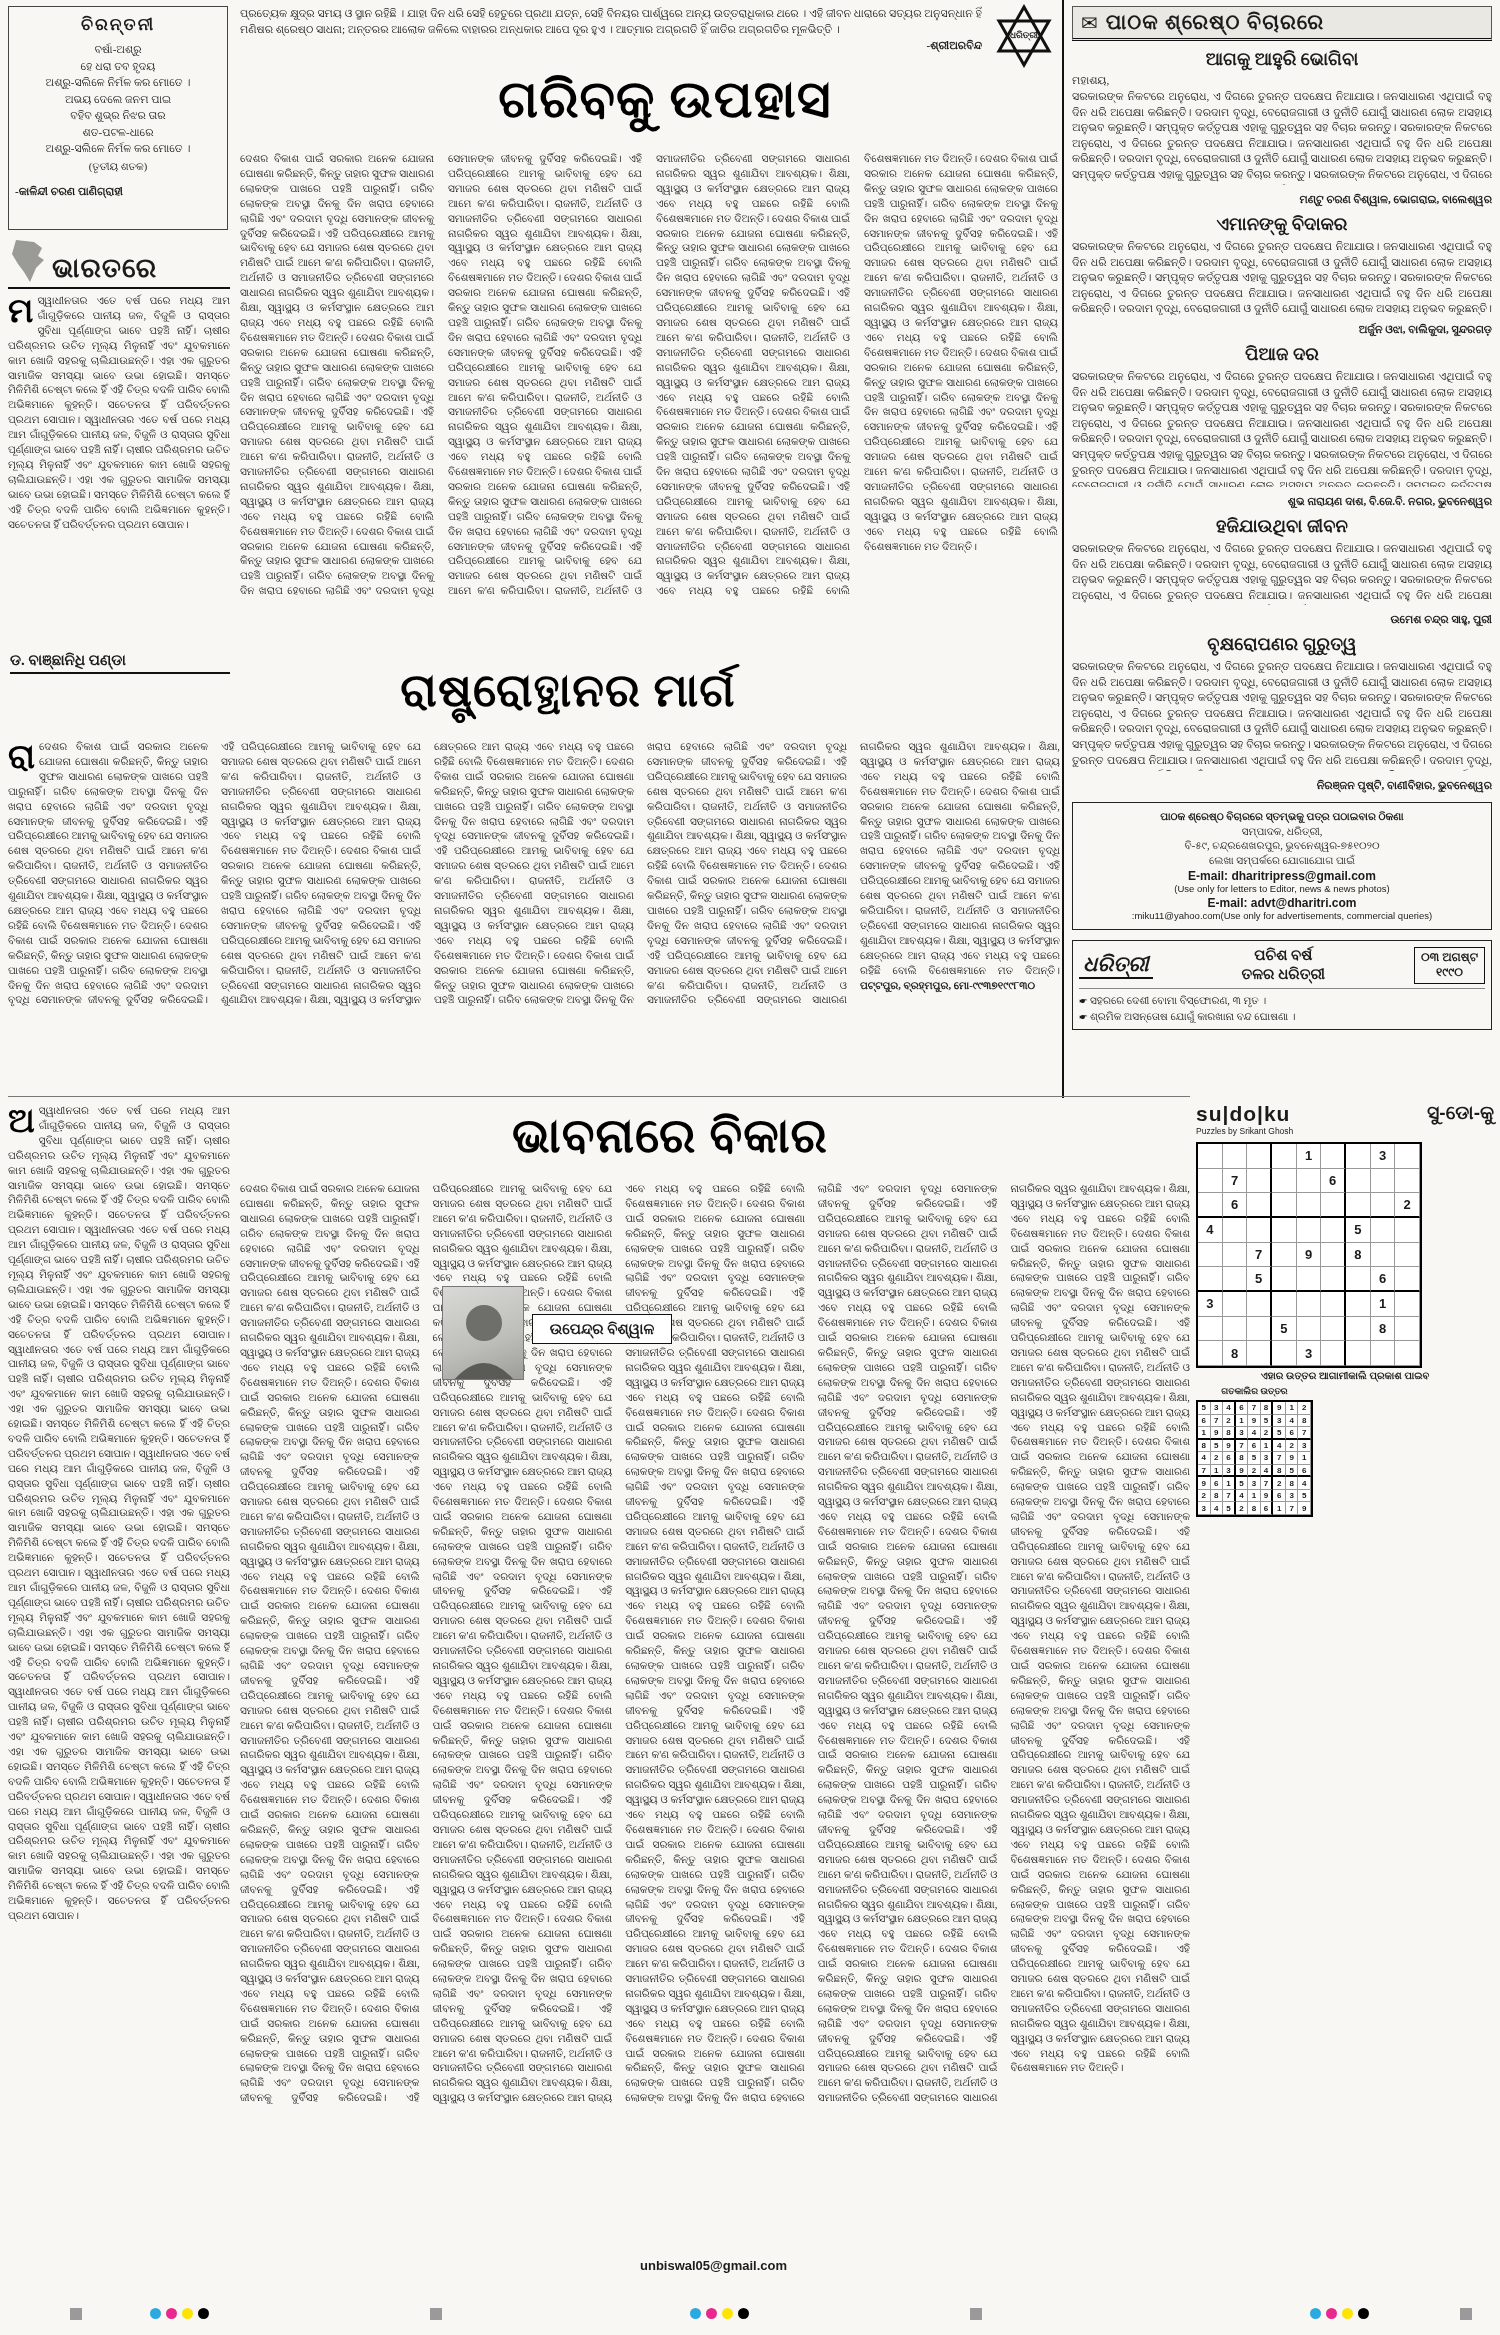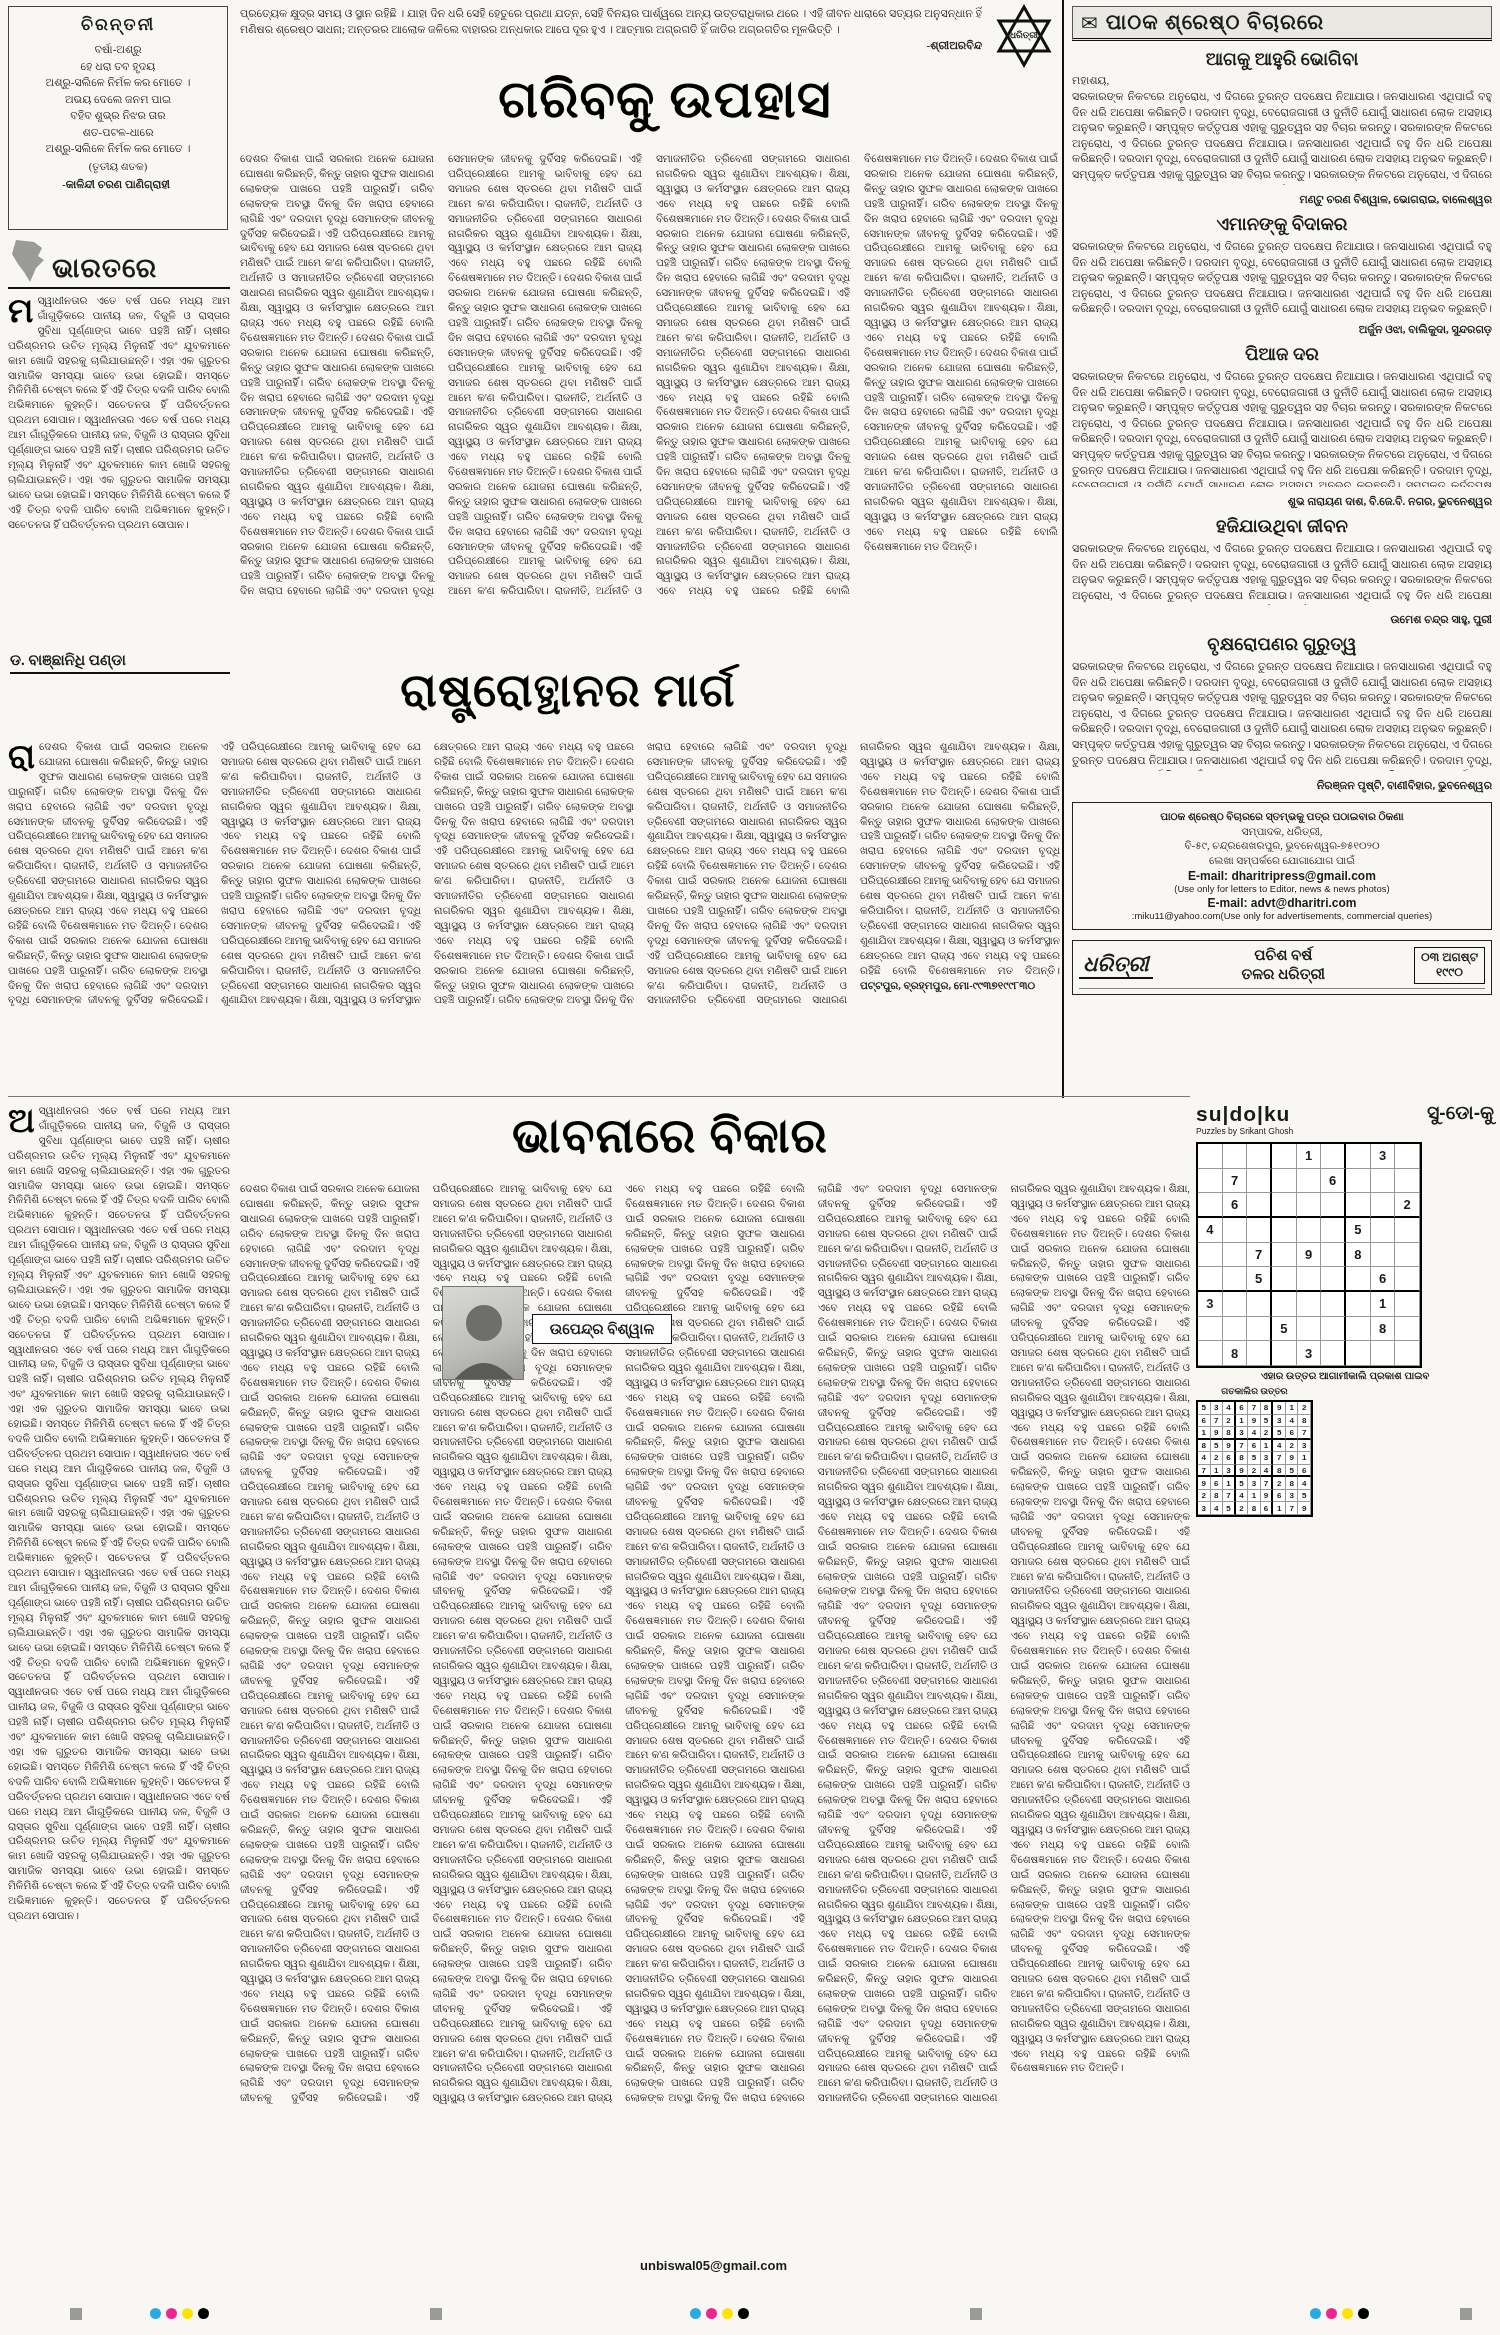--- a/index.html
+++ b/index.html
@@ -12,21 +12,21 @@
   .cols4{column-count:4;column-gap:14px}
   .cols5{column-count:5;column-gap:13px}
   .dropcap{float:left;font-size:34px;line-height:.85;font-weight:bold;padding:3px 4px 0 0;color:#000}
   .headline{font-weight:bold;color:#000;text-align:center;letter-spacing:1px}
   .rule{background:#111}
   
   .poem-box{border:1.5px solid #444;padding:8px 6px;text-align:center}
   .poem-title{font-weight:bold;font-size:17px;margin-bottom:6px;letter-spacing:2px}
   .poem-body{font-size:11px;line-height:1.5;white-space:pre-line}
   .poem-footer{font-size:10.5px;margin-top:4px}
-  .poem-author{font-size:11px;font-weight:bold;text-align:center;margin-top:5px;padding-right:4px}
+  .poem-author{font-size:11px;font-weight:bold;text-align:left;margin-top:12px;padding-right:4px}
   
   .epigraph{font-size:11px;line-height:1.45;text-align:justify;overflow:hidden}
   .epigraph-author{display:block;text-align:right;font-weight:bold;font-size:11px}
   
   .brand-star{width:64px;height:64px;position:relative}
   .brand-star .nm{position:absolute;left:0;right:0;top:26px;text-align:center;font-size:9px;font-weight:bold}
   
   .bharat-head{display:flex;align-items:flex-end;gap:4px;border-bottom:2px solid #111;padding-bottom:3px;margin-bottom:5px}
   .bharat-title{font-size:27px;font-weight:bold;letter-spacing:1px}
   
@@ -199,20 +199,24 @@
         <div class="years-logo">ଧରିତ୍ରୀ</div>
         <div class="years-label">
           <div>ପଚିଶ ବର୍ଷ</div>
           <div>ତଳର ଧରିତ୍ରୀ</div>
         </div>
         <div class="years-date">
           <div>୦୩ ଅଗଷ୍ଟ</div>
           <div>୧୯୯୦</div>
         </div>
       </div>
+      <div class="years-bullets">
+        <div>☛ ସହରରେ ଦେଶୀ ବୋମା ବିସ୍ଫୋରଣ, ୩ ମୃତ ।</div>
+        <div>☛ ଶ୍ରମିକ ଅସନ୍ତୋଷ ଯୋଗୁଁ କାରଖାନା ବନ୍ଦ ଘୋଷଣା ।</div>
+      </div>
     </div>
   </div>
 
   <div class="abs body-text" style="left:8px;top:1104px;width:222px;height:1196px">
     <span class="dropcap">ଅ</span>
     <span>ସ୍ୱାଧୀନତାର ଏତେ ବର୍ଷ ପରେ ମଧ୍ୟ ଆମ ଗାଁଗୁଡ଼ିକରେ ପାନୀୟ ଜଳ, ବିଜୁଳି ଓ ରାସ୍ତାର ସୁବିଧା ପୂର୍ଣ୍ଣାଙ୍ଗ ଭାବେ ପହଞ୍ଚି ନାହିଁ। ଚାଷୀର ପରିଶ୍ରମର ଉଚିତ ମୂଲ୍ୟ ମିଳୁନାହିଁ ଏବଂ ଯୁବକମାନେ କାମ ଖୋଜି ସହରକୁ ଚାଲିଯାଉଛନ୍ତି। ଏହା ଏକ ଗୁରୁତର ସାମାଜିକ ସମସ୍ୟା ଭାବେ ଉଭା ହୋଇଛି। ସମସ୍ତେ ମିଳିମିଶି ଚେଷ୍ଟା କଲେ ହିଁ ଏହି ଚିତ୍ର ବଦଳି ପାରିବ ବୋଲି ଅଭିଜ୍ଞମାନେ କୁହନ୍ତି। ସଚେତନତା ହିଁ ପରିବର୍ତ୍ତନର ପ୍ରଥମ ସୋପାନ। ସ୍ୱାଧୀନତାର ଏତେ ବର୍ଷ ପରେ ମଧ୍ୟ ଆମ ଗାଁଗୁଡ଼ିକରେ ପାନୀୟ ଜଳ, ବିଜୁଳି ଓ ରାସ୍ତାର ସୁବିଧା ପୂର୍ଣ୍ଣାଙ୍ଗ ଭାବେ ପହଞ୍ଚି ନାହିଁ। ଚାଷୀର ପରିଶ୍ରମର ଉଚିତ ମୂଲ୍ୟ ମିଳୁନାହିଁ ଏବଂ ଯୁବକମାନେ କାମ ଖୋଜି ସହରକୁ ଚାଲିଯାଉଛନ୍ତି। ଏହା ଏକ ଗୁରୁତର ସାମାଜିକ ସମସ୍ୟା ଭାବେ ଉଭା ହୋଇଛି। ସମସ୍ତେ ମିଳିମିଶି ଚେଷ୍ଟା କଲେ ହିଁ ଏହି ଚିତ୍ର ବଦଳି ପାରିବ ବୋଲି ଅଭିଜ୍ଞମାନେ କୁହନ୍ତି। ସଚେତନତା ହିଁ ପରିବର୍ତ୍ତନର ପ୍ରଥମ ସୋପାନ। ସ୍ୱାଧୀନତାର ଏତେ ବର୍ଷ ପରେ ମଧ୍ୟ ଆମ ଗାଁଗୁଡ଼ିକରେ ପାନୀୟ ଜଳ, ବିଜୁଳି ଓ ରାସ୍ତାର ସୁବିଧା ପୂର୍ଣ୍ଣାଙ୍ଗ ଭାବେ ପହଞ୍ଚି ନାହିଁ। ଚାଷୀର ପରିଶ୍ରମର ଉଚିତ ମୂଲ୍ୟ ମିଳୁନାହିଁ ଏବଂ ଯୁବକମାନେ କାମ ଖୋଜି ସହରକୁ ଚାଲିଯାଉଛନ୍ତି। ଏହା ଏକ ଗୁରୁତର ସାମାଜିକ ସମସ୍ୟା ଭାବେ ଉଭା ହୋଇଛି। ସମସ୍ତେ ମିଳିମିଶି ଚେଷ୍ଟା କଲେ ହିଁ ଏହି ଚିତ୍ର ବଦଳି ପାରିବ ବୋଲି ଅଭିଜ୍ଞମାନେ କୁହନ୍ତି। ସଚେତନତା ହିଁ ପରିବର୍ତ୍ତନର ପ୍ରଥମ ସୋପାନ। ସ୍ୱାଧୀନତାର ଏତେ ବର୍ଷ ପରେ ମଧ୍ୟ ଆମ ଗାଁଗୁଡ଼ିକରେ ପାନୀୟ ଜଳ, ବିଜୁଳି ଓ ରାସ୍ତାର ସୁବିଧା ପୂର୍ଣ୍ଣାଙ୍ଗ ଭାବେ ପହଞ୍ଚି ନାହିଁ। ଚାଷୀର ପରିଶ୍ରମର ଉଚିତ ମୂଲ୍ୟ ମିଳୁନାହିଁ ଏବଂ ଯୁବକମାନେ କାମ ଖୋଜି ସହରକୁ ଚାଲିଯାଉଛନ୍ତି। ଏହା ଏକ ଗୁରୁତର ସାମାଜିକ ସମସ୍ୟା ଭାବେ ଉଭା ହୋଇଛି। ସମସ୍ତେ ମିଳିମିଶି ଚେଷ୍ଟା କଲେ ହିଁ ଏହି ଚିତ୍ର ବଦଳି ପାରିବ ବୋଲି ଅଭିଜ୍ଞମାନେ କୁହନ୍ତି। ସଚେତନତା ହିଁ ପରିବର୍ତ୍ତନର ପ୍ରଥମ ସୋପାନ। ସ୍ୱାଧୀନତାର ଏତେ ବର୍ଷ ପରେ ମଧ୍ୟ ଆମ ଗାଁଗୁଡ଼ିକରେ ପାନୀୟ ଜଳ, ବିଜୁଳି ଓ ରାସ୍ତାର ସୁବିଧା ପୂର୍ଣ୍ଣାଙ୍ଗ ଭାବେ ପହଞ୍ଚି ନାହିଁ। ଚାଷୀର ପରିଶ୍ରମର ଉଚିତ ମୂଲ୍ୟ ମିଳୁନାହିଁ ଏବଂ ଯୁବକମାନେ କାମ ଖୋଜି ସହରକୁ ଚାଲିଯାଉଛନ୍ତି। ଏହା ଏକ ଗୁରୁତର ସାମାଜିକ ସମସ୍ୟା ଭାବେ ଉଭା ହୋଇଛି। ସମସ୍ତେ ମିଳିମିଶି ଚେଷ୍ଟା କଲେ ହିଁ ଏହି ଚିତ୍ର ବଦଳି ପାରିବ ବୋଲି ଅଭିଜ୍ଞମାନେ କୁହନ୍ତି। ସଚେତନତା ହିଁ ପରିବର୍ତ୍ତନର ପ୍ରଥମ ସୋପାନ। ସ୍ୱାଧୀନତାର ଏତେ ବର୍ଷ ପରେ ମଧ୍ୟ ଆମ ଗାଁଗୁଡ଼ିକରେ ପାନୀୟ ଜଳ, ବିଜୁଳି ଓ ରାସ୍ତାର ସୁବିଧା ପୂର୍ଣ୍ଣାଙ୍ଗ ଭାବେ ପହଞ୍ଚି ନାହିଁ। ଚାଷୀର ପରିଶ୍ରମର ଉଚିତ ମୂଲ୍ୟ ମିଳୁନାହିଁ ଏବଂ ଯୁବକମାନେ କାମ ଖୋଜି ସହରକୁ ଚାଲିଯାଉଛନ୍ତି। ଏହା ଏକ ଗୁରୁତର ସାମାଜିକ ସମସ୍ୟା ଭାବେ ଉଭା ହୋଇଛି। ସମସ୍ତେ ମିଳିମିଶି ଚେଷ୍ଟା କଲେ ହିଁ ଏହି ଚିତ୍ର ବଦଳି ପାରିବ ବୋଲି ଅଭିଜ୍ଞମାନେ କୁହନ୍ତି। ସଚେତନତା ହିଁ ପରିବର୍ତ୍ତନର ପ୍ରଥମ ସୋପାନ। ସ୍ୱାଧୀନତାର ଏତେ ବର୍ଷ ପରେ ମଧ୍ୟ ଆମ ଗାଁଗୁଡ଼ିକରେ ପାନୀୟ ଜଳ, ବିଜୁଳି ଓ ରାସ୍ତାର ସୁବିଧା ପୂର୍ଣ୍ଣାଙ୍ଗ ଭାବେ ପହଞ୍ଚି ନାହିଁ। ଚାଷୀର ପରିଶ୍ରମର ଉଚିତ ମୂଲ୍ୟ ମିଳୁନାହିଁ ଏବଂ ଯୁବକମାନେ କାମ ଖୋଜି ସହରକୁ ଚାଲିଯାଉଛନ୍ତି। ଏହା ଏକ ଗୁରୁତର ସାମାଜିକ ସମସ୍ୟା ଭାବେ ଉଭା ହୋଇଛି। ସମସ୍ତେ ମିଳିମିଶି ଚେଷ୍ଟା କଲେ ହିଁ ଏହି ଚିତ୍ର ବଦଳି ପାରିବ ବୋଲି ଅଭିଜ୍ଞମାନେ କୁହନ୍ତି। ସଚେତନତା ହିଁ ପରିବର୍ତ୍ତନର ପ୍ରଥମ ସୋପାନ।</span>
   </div>
   <div class="abs headline" style="left:240px;top:1108px;width:860px;font-size:48px">ଭାବନାରେ ବିକାର</div>
   <div class="abs body-text cols5" style="left:240px;top:1182px;width:950px;height:1118px">
     <span>ଦେଶର ବିକାଶ ପାଇଁ ସରକାର ଅନେକ ଯୋଜନା ଘୋଷଣା କରିଛନ୍ତି, କିନ୍ତୁ ତାହାର ସୁଫଳ ସାଧାରଣ ଲୋକଙ୍କ ପାଖରେ ପହଞ୍ଚି ପାରୁନାହିଁ। ଗରିବ ଲୋକଙ୍କ ଅବସ୍ଥା ଦିନକୁ ଦିନ ଖରାପ ହେବାରେ ଲାଗିଛି ଏବଂ ଦରଦାମ ବୃଦ୍ଧି ସେମାନଙ୍କ ଜୀବନକୁ ଦୁର୍ବିସହ କରିଦେଇଛି। ଏହି ପରିପ୍ରେକ୍ଷୀରେ ଆମକୁ ଭାବିବାକୁ ହେବ ଯେ ସମାଜର ଶେଷ ସ୍ତରରେ ଥିବା ମଣିଷଟି ପାଇଁ ଆମେ କ'ଣ କରିପାରିବା। ରାଜନୀତି, ଅର୍ଥନୀତି ଓ ସମାଜନୀତିର ତ୍ରିବେଣୀ ସଙ୍ଗମରେ ସାଧାରଣ ନାଗରିକର ସ୍ୱର ଶୁଣାଯିବା ଆବଶ୍ୟକ। ଶିକ୍ଷା, ସ୍ୱାସ୍ଥ୍ୟ ଓ କର୍ମସଂସ୍ଥାନ କ୍ଷେତ୍ରରେ ଆମ ରାଜ୍ୟ ଏବେ ମଧ୍ୟ ବହୁ ପଛରେ ରହିଛି ବୋଲି ବିଶେଷଜ୍ଞମାନେ ମତ ଦିଅନ୍ତି। ଦେଶର ବିକାଶ ପାଇଁ ସରକାର ଅନେକ ଯୋଜନା ଘୋଷଣା କରିଛନ୍ତି, କିନ୍ତୁ ତାହାର ସୁଫଳ ସାଧାରଣ ଲୋକଙ୍କ ପାଖରେ ପହଞ୍ଚି ପାରୁନାହିଁ। ଗରିବ ଲୋକଙ୍କ ଅବସ୍ଥା ଦିନକୁ ଦିନ ଖରାପ ହେବାରେ ଲାଗିଛି ଏବଂ ଦରଦାମ ବୃଦ୍ଧି ସେମାନଙ୍କ ଜୀବନକୁ ଦୁର୍ବିସହ କରିଦେଇଛି। ଏହି ପରିପ୍ରେକ୍ଷୀରେ ଆମକୁ ଭାବିବାକୁ ହେବ ଯେ ସମାଜର ଶେଷ ସ୍ତରରେ ଥିବା ମଣିଷଟି ପାଇଁ ଆମେ କ'ଣ କରିପାରିବା। ରାଜନୀତି, ଅର୍ଥନୀତି ଓ ସମାଜନୀତିର ତ୍ରିବେଣୀ ସଙ୍ଗମରେ ସାଧାରଣ ନାଗରିକର ସ୍ୱର ଶୁଣାଯିବା ଆବଶ୍ୟକ। ଶିକ୍ଷା, ସ୍ୱାସ୍ଥ୍ୟ ଓ କର୍ମସଂସ୍ଥାନ କ୍ଷେତ୍ରରେ ଆମ ରାଜ୍ୟ ଏବେ ମଧ୍ୟ ବହୁ ପଛରେ ରହିଛି ବୋଲି ବିଶେଷଜ୍ଞମାନେ ମତ ଦିଅନ୍ତି। ଦେଶର ବିକାଶ ପାଇଁ ସରକାର ଅନେକ ଯୋଜନା ଘୋଷଣା କରିଛନ୍ତି, କିନ୍ତୁ ତାହାର ସୁଫଳ ସାଧାରଣ ଲୋକଙ୍କ ପାଖରେ ପହଞ୍ଚି ପାରୁନାହିଁ। ଗରିବ ଲୋକଙ୍କ ଅବସ୍ଥା ଦିନକୁ ଦିନ ଖରାପ ହେବାରେ ଲାଗିଛି ଏବଂ ଦରଦାମ ବୃଦ୍ଧି ସେମାନଙ୍କ ଜୀବନକୁ ଦୁର୍ବିସହ କରିଦେଇଛି। ଏହି ପରିପ୍ରେକ୍ଷୀରେ ଆମକୁ ଭାବିବାକୁ ହେବ ଯେ ସମାଜର ଶେଷ ସ୍ତରରେ ଥିବା ମଣିଷଟି ପାଇଁ ଆମେ କ'ଣ କରିପାରିବା। ରାଜନୀତି, ଅର୍ଥନୀତି ଓ ସମାଜନୀତିର ତ୍ରିବେଣୀ ସଙ୍ଗମରେ ସାଧାରଣ ନାଗରିକର ସ୍ୱର ଶୁଣାଯିବା ଆବଶ୍ୟକ। ଶିକ୍ଷା, ସ୍ୱାସ୍ଥ୍ୟ ଓ କର୍ମସଂସ୍ଥାନ କ୍ଷେତ୍ରରେ ଆମ ରାଜ୍ୟ ଏବେ ମଧ୍ୟ ବହୁ ପଛରେ ରହିଛି ବୋଲି ବିଶେଷଜ୍ଞମାନେ ମତ ଦିଅନ୍ତି। ଦେଶର ବିକାଶ ପାଇଁ ସରକାର ଅନେକ ଯୋଜନା ଘୋଷଣା କରିଛନ୍ତି, କିନ୍ତୁ ତାହାର ସୁଫଳ ସାଧାରଣ ଲୋକଙ୍କ ପାଖରେ ପହଞ୍ଚି ପାରୁନାହିଁ। ଗରିବ ଲୋକଙ୍କ ଅବସ୍ଥା ଦିନକୁ ଦିନ ଖରାପ ହେବାରେ ଲାଗିଛି ଏବଂ ଦରଦାମ ବୃଦ୍ଧି ସେମାନଙ୍କ ଜୀବନକୁ ଦୁର୍ବିସହ କରିଦେଇଛି। ଏହି ପରିପ୍ରେକ୍ଷୀରେ ଆମକୁ ଭାବିବାକୁ ହେବ ଯେ ସମାଜର ଶେଷ ସ୍ତରରେ ଥିବା ମଣିଷଟି ପାଇଁ ଆମେ କ'ଣ କରିପାରିବା। ରାଜନୀତି, ଅର୍ଥନୀତି ଓ ସମାଜନୀତିର ତ୍ରିବେଣୀ ସଙ୍ଗମରେ ସାଧାରଣ ନାଗରିକର ସ୍ୱର ଶୁଣାଯିବା ଆବଶ୍ୟକ। ଶିକ୍ଷା, ସ୍ୱାସ୍ଥ୍ୟ ଓ କର୍ମସଂସ୍ଥାନ କ୍ଷେତ୍ରରେ ଆମ ରାଜ୍ୟ ଏବେ ମଧ୍ୟ ବହୁ ପଛରେ ରହିଛି ବୋଲି ବିଶେଷଜ୍ଞମାନେ ମତ ଦିଅନ୍ତି। ଦେଶର ବିକାଶ ପାଇଁ ସରକାର ଅନେକ ଯୋଜନା ଘୋଷଣା କରିଛନ୍ତି, କିନ୍ତୁ ତାହାର ସୁଫଳ ସାଧାରଣ ଲୋକଙ୍କ ପାଖରେ ପହଞ୍ଚି ପାରୁନାହିଁ। ଗରିବ ଲୋକଙ୍କ ଅବସ୍ଥା ଦିନକୁ ଦିନ ଖରାପ ହେବାରେ ଲାଗିଛି ଏବଂ ଦରଦାମ ବୃଦ୍ଧି ସେମାନଙ୍କ ଜୀବନକୁ ଦୁର୍ବିସହ କରିଦେଇଛି। ଏହି ପରିପ୍ରେକ୍ଷୀରେ ଆମକୁ ଭାବିବାକୁ ହେବ ଯେ ସମାଜର ଶେଷ ସ୍ତରରେ ଥିବା ମଣିଷଟି ପାଇଁ ଆମେ କ'ଣ କରିପାରିବା। ରାଜନୀତି, ଅର୍ଥନୀତି ଓ ସମାଜନୀତିର ତ୍ରିବେଣୀ ସଙ୍ଗମରେ ସାଧାରଣ ନାଗରିକର ସ୍ୱର ଶୁଣାଯିବା ଆବଶ୍ୟକ। ଶିକ୍ଷା, ସ୍ୱାସ୍ଥ୍ୟ ଓ କର୍ମସଂସ୍ଥାନ କ୍ଷେତ୍ରରେ ଆମ ରାଜ୍ୟ ଏବେ ମଧ୍ୟ ବହୁ ପଛରେ ରହିଛି ବୋଲି ବିଶେଷଜ୍ଞମାନେ ମତ ଦିଅନ୍ତି। ଦେଶର ବିକାଶ ପାଇଁ ସରକାର ଅନେକ ଯୋଜନା ଘୋଷଣା କରିଛନ୍ତି, କିନ୍ତୁ ତାହାର ସୁଫଳ ସାଧାରଣ ଲୋକଙ୍କ ପାଖରେ ପହଞ୍ଚି ପାରୁନାହିଁ। ଗରିବ ଲୋକଙ୍କ ଅବସ୍ଥା ଦିନକୁ ଦିନ ଖରାପ ହେବାରେ ଲାଗିଛି ଏବଂ ଦରଦାମ ବୃଦ୍ଧି ସେମାନଙ୍କ ଜୀବନକୁ ଦୁର୍ବିସହ କରିଦେଇଛି। ଏହି ପରିପ୍ରେକ୍ଷୀରେ ଆମକୁ ଭାବିବାକୁ ହେବ ଯେ ସମାଜର ଶେଷ ସ୍ତରରେ ଥିବା ମଣିଷଟି ପାଇଁ ଆମେ କ'ଣ କରିପାରିବା। ରାଜନୀତି, ଅର୍ଥନୀତି ଓ ସମାଜନୀତିର ତ୍ରିବେଣୀ ସଙ୍ଗମରେ ସାଧାରଣ ନାଗରିକର ସ୍ୱର ଶୁଣାଯିବା ଆବଶ୍ୟକ। ଶିକ୍ଷା, ସ୍ୱାସ୍ଥ୍ୟ ଓ କର୍ମସଂସ୍ଥାନ କ୍ଷେତ୍ରରେ ଆମ ରାଜ୍ୟ ଏବେ ମଧ୍ୟ ବହୁ ପଛରେ ରହିଛି ବୋଲି ବିଶେଷଜ୍ଞମାନେ ମତ ଦିଅନ୍ତି। ଦେଶର ବିକାଶ ପାଇଁ ସରକାର ଅନେକ ଯୋଜନା ଘୋଷଣା କରିଛନ୍ତି, କିନ୍ତୁ ତାହାର ସୁଫଳ ସାଧାରଣ ଲୋକଙ୍କ ପାଖରେ ପହଞ୍ଚି ପାରୁନାହିଁ। ଗରିବ ଲୋକଙ୍କ ଅବସ୍ଥା ଦିନକୁ ଦିନ ଖରାପ ହେବାରେ ଲାଗିଛି ଏବଂ ଦରଦାମ ବୃଦ୍ଧି ସେମାନଙ୍କ ଜୀବନକୁ ଦୁର୍ବିସହ କରିଦେଇଛି। ଏହି ପରିପ୍ରେକ୍ଷୀରେ ଆମକୁ ଭାବିବାକୁ ହେବ ଯେ ସମାଜର ଶେଷ ସ୍ତରରେ ଥିବା ମଣିଷଟି ପାଇଁ ଆମେ କ'ଣ କରିପାରିବା। ରାଜନୀତି, ଅର୍ଥନୀତି ଓ ସମାଜନୀତିର ତ୍ରିବେଣୀ ସଙ୍ଗମରେ ସାଧାରଣ ନାଗରିକର ସ୍ୱର ଶୁଣାଯିବା ଆବଶ୍ୟକ। ଶିକ୍ଷା, ସ୍ୱାସ୍ଥ୍ୟ ଓ କର୍ମସଂସ୍ଥାନ କ୍ଷେତ୍ରରେ ଆମ ରାଜ୍ୟ ଏବେ ମଧ୍ୟ ବହୁ ପଛରେ ରହିଛି ବୋଲି ବିଶେଷଜ୍ଞମାନେ ମତ ଦିଅନ୍ତି। ଦେଶର ବିକାଶ ପାଇଁ ସରକାର ଅନେକ ଯୋଜନା ଘୋଷଣା କରିଛନ୍ତି, କିନ୍ତୁ ତାହାର ସୁଫଳ ସାଧାରଣ ଲୋକଙ୍କ ପାଖରେ ପହଞ୍ଚି ପାରୁନାହିଁ। ଗରିବ ଲୋକଙ୍କ ଅବସ୍ଥା ଦିନକୁ ଦିନ ଖରାପ ହେବାରେ ଲାଗିଛି ଏବଂ ଦରଦାମ ବୃଦ୍ଧି ସେମାନଙ୍କ ଜୀବନକୁ ଦୁର୍ବିସହ କରିଦେଇଛି। ଏହି ପରିପ୍ରେକ୍ଷୀରେ ଆମକୁ ଭାବିବାକୁ ହେବ ଯେ ସମାଜର ଶେଷ ସ୍ତରରେ ଥିବା ମଣିଷଟି ପାଇଁ ଆମେ କ'ଣ କରିପାରିବା। ରାଜନୀତି, ଅର୍ଥନୀତି ଓ ସମାଜନୀତିର ତ୍ରିବେଣୀ ସଙ୍ଗମରେ ସାଧାରଣ ନାଗରିକର ସ୍ୱର ଶୁଣାଯିବା ଆବଶ୍ୟକ। ଶିକ୍ଷା, ସ୍ୱାସ୍ଥ୍ୟ ଓ କର୍ମସଂସ୍ଥାନ କ୍ଷେତ୍ରରେ ଆମ ରାଜ୍ୟ ଏବେ ମଧ୍ୟ ବହୁ ପଛରେ ରହିଛି ବୋଲି ବିଶେଷଜ୍ଞମାନେ ମତ ଦିଅନ୍ତି। ଦେଶର ବିକାଶ ପାଇଁ ସରକାର ଅନେକ ଯୋଜନା ଘୋଷଣା କରିଛନ୍ତି, କିନ୍ତୁ ତାହାର ସୁଫଳ ସାଧାରଣ ଲୋକଙ୍କ ପାଖରେ ପହଞ୍ଚି ପାରୁନାହିଁ। ଗରିବ ଲୋକଙ୍କ ଅବସ୍ଥା ଦିନକୁ ଦିନ ଖରାପ ହେବାରେ ଲାଗିଛି ଏବଂ ଦରଦାମ ବୃଦ୍ଧି ସେମାନଙ୍କ ଜୀବନକୁ ଦୁର୍ବିସହ କରିଦେଇଛି। ଏହି ପରିପ୍ରେକ୍ଷୀରେ ଆମକୁ ଭାବିବାକୁ ହେବ ଯେ ସମାଜର ଶେଷ ସ୍ତରରେ ଥିବା ମଣିଷଟି ପାଇଁ ଆମେ କ'ଣ କରିପାରିବା। ରାଜନୀତି, ଅର୍ଥନୀତି ଓ ସମାଜନୀତିର ତ୍ରିବେଣୀ ସଙ୍ଗମରେ ସାଧାରଣ ନାଗରିକର ସ୍ୱର ଶୁଣାଯିବା ଆବଶ୍ୟକ। ଶିକ୍ଷା, ସ୍ୱାସ୍ଥ୍ୟ ଓ କର୍ମସଂସ୍ଥାନ କ୍ଷେତ୍ରରେ ଆମ ରାଜ୍ୟ ଏବେ ମଧ୍ୟ ବହୁ ପଛରେ ରହିଛି ବୋଲି ବିଶେଷଜ୍ଞମାନେ ମତ ଦିଅନ୍ତି। ଦେଶର ବିକାଶ ପାଇଁ ସରକାର ଅନେକ ଯୋଜନା ଘୋଷଣା କରିଛନ୍ତି, କିନ୍ତୁ ତାହାର ସୁଫଳ ସାଧାରଣ ଲୋକଙ୍କ ପାଖରେ ପହଞ୍ଚି ପାରୁନାହିଁ। ଗରିବ ଲୋକଙ୍କ ଅବସ୍ଥା ଦିନକୁ ଦିନ ଖରାପ ହେବାରେ ଲାଗିଛି ଏବଂ ଦରଦାମ ବୃଦ୍ଧି ସେମାନଙ୍କ ଜୀବନକୁ ଦୁର୍ବିସହ କରିଦେଇଛି। ଏହି ପରିପ୍ରେକ୍ଷୀରେ ଆମକୁ ଭାବିବାକୁ ହେବ ଯେ ସମାଜର ଶେଷ ସ୍ତରରେ ଥିବା ମଣିଷଟି ପାଇଁ ଆମେ କ'ଣ କରିପାରିବା। ରାଜନୀତି, ଅର୍ଥନୀତି ଓ ସମାଜନୀତିର ତ୍ରିବେଣୀ ସଙ୍ଗମରେ ସାଧାରଣ ନାଗରିକର ସ୍ୱର ଶୁଣାଯିବା ଆବଶ୍ୟକ। ଶିକ୍ଷା, ସ୍ୱାସ୍ଥ୍ୟ ଓ କର୍ମସଂସ୍ଥାନ କ୍ଷେତ୍ରରେ ଆମ ରାଜ୍ୟ ଏବେ ମଧ୍ୟ ବହୁ ପଛରେ ରହିଛି ବୋଲି ବିଶେଷଜ୍ଞମାନେ ମତ ଦିଅନ୍ତି। ଦେଶର ବିକାଶ ପାଇଁ ସରକାର ଅନେକ ଯୋଜନା ଘୋଷଣା କରିଛନ୍ତି, କିନ୍ତୁ ତାହାର ସୁଫଳ ସାଧାରଣ ଲୋକଙ୍କ ପାଖରେ ପହଞ୍ଚି ପାରୁନାହିଁ। ଗରିବ ଲୋକଙ୍କ ଅବସ୍ଥା ଦିନକୁ ଦିନ ଖରାପ ହେବାରେ ଲାଗିଛି ଏବଂ ଦରଦାମ ବୃଦ୍ଧି ସେମାନଙ୍କ ଜୀବନକୁ ଦୁର୍ବିସହ କରିଦେଇଛି। ଏହି ପରିପ୍ରେକ୍ଷୀରେ ଆମକୁ ଭାବିବାକୁ ହେବ ଯେ ସମାଜର ଶେଷ ସ୍ତରରେ ଥିବା ମଣିଷଟି ପାଇଁ ଆମେ କ'ଣ କରିପାରିବା। ରାଜନୀତି, ଅର୍ଥନୀତି ଓ ସମାଜନୀତିର ତ୍ରିବେଣୀ ସଙ୍ଗମରେ ସାଧାରଣ ନାଗରିକର ସ୍ୱର ଶୁଣାଯିବା ଆବଶ୍ୟକ। ଶିକ୍ଷା, ସ୍ୱାସ୍ଥ୍ୟ ଓ କର୍ମସଂସ୍ଥାନ କ୍ଷେତ୍ରରେ ଆମ ରାଜ୍ୟ ଏବେ ମଧ୍ୟ ବହୁ ପଛରେ ରହିଛି ବୋଲି ବିଶେଷଜ୍ଞମାନେ ମତ ଦିଅନ୍ତି। ଦେଶର ବିକାଶ ପାଇଁ ସରକାର ଅନେକ ଯୋଜନା ଘୋଷଣା କରିଛନ୍ତି, କିନ୍ତୁ ତାହାର ସୁଫଳ ସାଧାରଣ ଲୋକଙ୍କ ପାଖରେ ପହଞ୍ଚି ପାରୁନାହିଁ। ଗରିବ ଲୋକଙ୍କ ଅବସ୍ଥା ଦିନକୁ ଦିନ ଖରାପ ହେବାରେ ଲାଗିଛି ଏବଂ ଦରଦାମ ବୃଦ୍ଧି ସେମାନଙ୍କ ଜୀବନକୁ ଦୁର୍ବିସହ କରିଦେଇଛି। ଏହି ପରିପ୍ରେକ୍ଷୀରେ ଆମକୁ ଭାବିବାକୁ ହେବ ଯେ ସମାଜର ଶେଷ ସ୍ତରରେ ଥିବା ମଣିଷଟି ପାଇଁ ଆମେ କ'ଣ କରିପାରିବା। ରାଜନୀତି, ଅର୍ଥନୀତି ଓ ସମାଜନୀତିର ତ୍ରିବେଣୀ ସଙ୍ଗମରେ ସାଧାରଣ ନାଗରିକର ସ୍ୱର ଶୁଣାଯିବା ଆବଶ୍ୟକ। ଶିକ୍ଷା, ସ୍ୱାସ୍ଥ୍ୟ ଓ କର୍ମସଂସ୍ଥାନ କ୍ଷେତ୍ରରେ ଆମ ରାଜ୍ୟ ଏବେ ମଧ୍ୟ ବହୁ ପଛରେ ରହିଛି ବୋଲି ବିଶେଷଜ୍ଞମାନେ ମତ ଦିଅନ୍ତି। ଦେଶର ବିକାଶ ପାଇଁ ସରକାର ଅନେକ ଯୋଜନା ଘୋଷଣା କରିଛନ୍ତି, କିନ୍ତୁ ତାହାର ସୁଫଳ ସାଧାରଣ ଲୋକଙ୍କ ପାଖରେ ପହଞ୍ଚି ପାରୁନାହିଁ। ଗରିବ ଲୋକଙ୍କ ଅବସ୍ଥା ଦିନକୁ ଦିନ ଖରାପ ହେବାରେ ଲାଗିଛି ଏବଂ ଦରଦାମ ବୃଦ୍ଧି ସେମାନଙ୍କ ଜୀବନକୁ ଦୁର୍ବିସହ କରିଦେଇଛି। ଏହି ପରିପ୍ରେକ୍ଷୀରେ ଆମକୁ ଭାବିବାକୁ ହେବ ଯେ ସମାଜର ଶେଷ ସ୍ତରରେ ଥିବା ମଣିଷଟି ପାଇଁ ଆମେ କ'ଣ କରିପାରିବା। ରାଜନୀତି, ଅର୍ଥନୀତି ଓ ସମାଜନୀତିର ତ୍ରିବେଣୀ ସଙ୍ଗମରେ ସାଧାରଣ ନାଗରିକର ସ୍ୱର ଶୁଣାଯିବା ଆବଶ୍ୟକ। ଶିକ୍ଷା, ସ୍ୱାସ୍ଥ୍ୟ ଓ କର୍ମସଂସ୍ଥାନ କ୍ଷେତ୍ରରେ ଆମ ରାଜ୍ୟ ଏବେ ମଧ୍ୟ ବହୁ ପଛରେ ରହିଛି ବୋଲି ବିଶେଷଜ୍ଞମାନେ ମତ ଦିଅନ୍ତି। ଦେଶର ବିକାଶ ପାଇଁ ସରକାର ଅନେକ ଯୋଜନା ଘୋଷଣା କରିଛନ୍ତି, କିନ୍ତୁ ତାହାର ସୁଫଳ ସାଧାରଣ ଲୋକଙ୍କ ପାଖରେ ପହଞ୍ଚି ପାରୁନାହିଁ। ଗରିବ ଲୋକଙ୍କ ଅବସ୍ଥା ଦିନକୁ ଦିନ ଖରାପ ହେବାରେ ଲାଗିଛି ଏବଂ ଦରଦାମ ବୃଦ୍ଧି ସେମାନଙ୍କ ଜୀବନକୁ ଦୁର୍ବିସହ କରିଦେଇଛି। ଏହି ପରିପ୍ରେକ୍ଷୀରେ ଆମକୁ ଭାବିବାକୁ ହେବ ଯେ ସମାଜର ଶେଷ ସ୍ତରରେ ଥିବା ମଣିଷଟି ପାଇଁ ଆମେ କ'ଣ କରିପାରିବା। ରାଜନୀତି, ଅର୍ଥନୀତି ଓ ସମାଜନୀତିର ତ୍ରିବେଣୀ ସଙ୍ଗମରେ ସାଧାରଣ ନାଗରିକର ସ୍ୱର ଶୁଣାଯିବା ଆବଶ୍ୟକ। ଶିକ୍ଷା, ସ୍ୱାସ୍ଥ୍ୟ ଓ କର୍ମସଂସ୍ଥାନ କ୍ଷେତ୍ରରେ ଆମ ରାଜ୍ୟ ଏବେ ମଧ୍ୟ ବହୁ ପଛରେ ରହିଛି ବୋଲି ବିଶେଷଜ୍ଞମାନେ ମତ ଦିଅନ୍ତି। ଦେଶର ବିକାଶ ପାଇଁ ସରକାର ଅନେକ ଯୋଜନା ଘୋଷଣା କରିଛନ୍ତି, କିନ୍ତୁ ତାହାର ସୁଫଳ ସାଧାରଣ ଲୋକଙ୍କ ପାଖରେ ପହଞ୍ଚି ପାରୁନାହିଁ। ଗରିବ ଲୋକଙ୍କ ଅବସ୍ଥା ଦିନକୁ ଦିନ ଖରାପ ହେବାରେ ଲାଗିଛି ଏବଂ ଦରଦାମ ବୃଦ୍ଧି ସେମାନଙ୍କ ଜୀବନକୁ ଦୁର୍ବିସହ କରିଦେଇଛି। ଏହି ପରିପ୍ରେକ୍ଷୀରେ ଆମକୁ ଭାବିବାକୁ ହେବ ଯେ ସମାଜର ଶେଷ ସ୍ତରରେ ଥିବା ମଣିଷଟି ପାଇଁ ଆମେ କ'ଣ କରିପାରିବା। ରାଜନୀତି, ଅର୍ଥନୀତି ଓ ସମାଜନୀତିର ତ୍ରିବେଣୀ ସଙ୍ଗମରେ ସାଧାରଣ ନାଗରିକର ସ୍ୱର ଶୁଣାଯିବା ଆବଶ୍ୟକ। ଶିକ୍ଷା, ସ୍ୱାସ୍ଥ୍ୟ ଓ କର୍ମସଂସ୍ଥାନ କ୍ଷେତ୍ରରେ ଆମ ରାଜ୍ୟ ଏବେ ମଧ୍ୟ ବହୁ ପଛରେ ରହିଛି ବୋଲି ବିଶେଷଜ୍ଞମାନେ ମତ ଦିଅନ୍ତି। ଦେଶର ବିକାଶ ପାଇଁ ସରକାର ଅନେକ ଯୋଜନା ଘୋଷଣା କରିଛନ୍ତି, କିନ୍ତୁ ତାହାର ସୁଫଳ ସାଧାରଣ ଲୋକଙ୍କ ପାଖରେ ପହଞ୍ଚି ପାରୁନାହିଁ। ଗରିବ ଲୋକଙ୍କ ଅବସ୍ଥା ଦିନକୁ ଦିନ ଖରାପ ହେବାରେ ଲାଗିଛି ଏବଂ ଦରଦାମ ବୃଦ୍ଧି ସେମାନଙ୍କ ଜୀବନକୁ ଦୁର୍ବିସହ କରିଦେଇଛି। ଏହି ପରିପ୍ରେକ୍ଷୀରେ ଆମକୁ ଭାବିବାକୁ ହେବ ଯେ ସମାଜର ଶେଷ ସ୍ତରରେ ଥିବା ମଣିଷଟି ପାଇଁ ଆମେ କ'ଣ କରିପାରିବା। ରାଜନୀତି, ଅର୍ଥନୀତି ଓ ସମାଜନୀତିର ତ୍ରିବେଣୀ ସଙ୍ଗମରେ ସାଧାରଣ ନାଗରିକର ସ୍ୱର ଶୁଣାଯିବା ଆବଶ୍ୟକ। ଶିକ୍ଷା, ସ୍ୱାସ୍ଥ୍ୟ ଓ କର୍ମସଂସ୍ଥାନ କ୍ଷେତ୍ରରେ ଆମ ରାଜ୍ୟ ଏବେ ମଧ୍ୟ ବହୁ ପଛରେ ରହିଛି ବୋଲି ବିଶେଷଜ୍ଞମାନେ ମତ ଦିଅନ୍ତି। ଦେଶର ବିକାଶ ପାଇଁ ସରକାର ଅନେକ ଯୋଜନା ଘୋଷଣା କରିଛନ୍ତି, କିନ୍ତୁ ତାହାର ସୁଫଳ ସାଧାରଣ ଲୋକଙ୍କ ପାଖରେ ପହଞ୍ଚି ପାରୁନାହିଁ। ଗରିବ ଲୋକଙ୍କ ଅବସ୍ଥା ଦିନକୁ ଦିନ ଖରାପ ହେବାରେ ଲାଗିଛି ଏବଂ ଦରଦାମ ବୃଦ୍ଧି ସେମାନଙ୍କ ଜୀବନକୁ ଦୁର୍ବିସହ କରିଦେଇଛି। ଏହି ପରିପ୍ରେକ୍ଷୀରେ ଆମକୁ ଭାବିବାକୁ ହେବ ଯେ ସମାଜର ଶେଷ ସ୍ତରରେ ଥିବା ମଣିଷଟି ପାଇଁ ଆମେ କ'ଣ କରିପାରିବା। ରାଜନୀତି, ଅର୍ଥନୀତି ଓ ସମାଜନୀତିର ତ୍ରିବେଣୀ ସଙ୍ଗମରେ ସାଧାରଣ ନାଗରିକର ସ୍ୱର ଶୁଣାଯିବା ଆବଶ୍ୟକ। ଶିକ୍ଷା, ସ୍ୱାସ୍ଥ୍ୟ ଓ କର୍ମସଂସ୍ଥାନ କ୍ଷେତ୍ରରେ ଆମ ରାଜ୍ୟ ଏବେ ମଧ୍ୟ ବହୁ ପଛରେ ରହିଛି ବୋଲି ବିଶେଷଜ୍ଞମାନେ ମତ ଦିଅନ୍ତି। ଦେଶର ବିକାଶ ପାଇଁ ସରକାର ଅନେକ ଯୋଜନା ଘୋଷଣା କରିଛନ୍ତି, କିନ୍ତୁ ତାହାର ସୁଫଳ ସାଧାରଣ ଲୋକଙ୍କ ପାଖରେ ପହଞ୍ଚି ପାରୁନାହିଁ। ଗରିବ ଲୋକଙ୍କ ଅବସ୍ଥା ଦିନକୁ ଦିନ ଖରାପ ହେବାରେ ଲାଗିଛି ଏବଂ ଦରଦାମ ବୃଦ୍ଧି ସେମାନଙ୍କ ଜୀବନକୁ ଦୁର୍ବିସହ କରିଦେଇଛି। ଏହି ପରିପ୍ରେକ୍ଷୀରେ ଆମକୁ ଭାବିବାକୁ ହେବ ଯେ ସମାଜର ଶେଷ ସ୍ତରରେ ଥିବା ମଣିଷଟି ପାଇଁ ଆମେ କ'ଣ କରିପାରିବା। ରାଜନୀତି, ଅର୍ଥନୀତି ଓ ସମାଜନୀତିର ତ୍ରିବେଣୀ ସଙ୍ଗମରେ ସାଧାରଣ ନାଗରିକର ସ୍ୱର ଶୁଣାଯିବା ଆବଶ୍ୟକ। ଶିକ୍ଷା, ସ୍ୱାସ୍ଥ୍ୟ ଓ କର୍ମସଂସ୍ଥାନ କ୍ଷେତ୍ରରେ ଆମ ରାଜ୍ୟ ଏବେ ମଧ୍ୟ ବହୁ ପଛରେ ରହିଛି ବୋଲି ବିଶେଷଜ୍ଞମାନେ ମତ ଦିଅନ୍ତି। ଦେଶର ବିକାଶ ପାଇଁ ସରକାର ଅନେକ ଯୋଜନା ଘୋଷଣା କରିଛନ୍ତି, କିନ୍ତୁ ତାହାର ସୁଫଳ ସାଧାରଣ ଲୋକଙ୍କ ପାଖରେ ପହଞ୍ଚି ପାରୁନାହିଁ। ଗରିବ ଲୋକଙ୍କ ଅବସ୍ଥା ଦିନକୁ ଦିନ ଖରାପ ହେବାରେ ଲାଗିଛି ଏବଂ ଦରଦାମ ବୃଦ୍ଧି ସେମାନଙ୍କ ଜୀବନକୁ ଦୁର୍ବିସହ କରିଦେଇଛି। ଏହି ପରିପ୍ରେକ୍ଷୀରେ ଆମକୁ ଭାବିବାକୁ ହେବ ଯେ ସମାଜର ଶେଷ ସ୍ତରରେ ଥିବା ମଣିଷଟି ପାଇଁ ଆମେ କ'ଣ କରିପାରିବା। ରାଜନୀତି, ଅର୍ଥନୀତି ଓ ସମାଜନୀତିର ତ୍ରିବେଣୀ ସଙ୍ଗମରେ ସାଧାରଣ ନାଗରିକର ସ୍ୱର ଶୁଣାଯିବା ଆବଶ୍ୟକ। ଶିକ୍ଷା, ସ୍ୱାସ୍ଥ୍ୟ ଓ କର୍ମସଂସ୍ଥାନ କ୍ଷେତ୍ରରେ ଆମ ରାଜ୍ୟ ଏବେ ମଧ୍ୟ ବହୁ ପଛରେ ରହିଛି ବୋଲି ବିଶେଷଜ୍ଞମାନେ ମତ ଦିଅନ୍ତି। ଦେଶର ବିକାଶ ପାଇଁ ସରକାର ଅନେକ ଯୋଜନା ଘୋଷଣା କରିଛନ୍ତି, କିନ୍ତୁ ତାହାର ସୁଫଳ ସାଧାରଣ ଲୋକଙ୍କ ପାଖରେ ପହଞ୍ଚି ପାରୁନାହିଁ। ଗରିବ ଲୋକଙ୍କ ଅବସ୍ଥା ଦିନକୁ ଦିନ ଖରାପ ହେବାରେ ଲାଗିଛି ଏବଂ ଦରଦାମ ବୃଦ୍ଧି ସେମାନଙ୍କ ଜୀବନକୁ ଦୁର୍ବିସହ କରିଦେଇଛି। ଏହି ପରିପ୍ରେକ୍ଷୀରେ ଆମକୁ ଭାବିବାକୁ ହେବ ଯେ ସମାଜର ଶେଷ ସ୍ତରରେ ଥିବା ମଣିଷଟି ପାଇଁ ଆମେ କ'ଣ କରିପାରିବା। ରାଜନୀତି, ଅର୍ଥନୀତି ଓ ସମାଜନୀତିର ତ୍ରିବେଣୀ ସଙ୍ଗମରେ ସାଧାରଣ ନାଗରିକର ସ୍ୱର ଶୁଣାଯିବା ଆବଶ୍ୟକ। ଶିକ୍ଷା, ସ୍ୱାସ୍ଥ୍ୟ ଓ କର୍ମସଂସ୍ଥାନ କ୍ଷେତ୍ରରେ ଆମ ରାଜ୍ୟ ଏବେ ମଧ୍ୟ ବହୁ ପଛରେ ରହିଛି ବୋଲି ବିଶେଷଜ୍ଞମାନେ ମତ ଦିଅନ୍ତି। ଦେଶର ବିକାଶ ପାଇଁ ସରକାର ଅନେକ ଯୋଜନା ଘୋଷଣା କରିଛନ୍ତି, କିନ୍ତୁ ତାହାର ସୁଫଳ ସାଧାରଣ ଲୋକଙ୍କ ପାଖରେ ପହଞ୍ଚି ପାରୁନାହିଁ। ଗରିବ ଲୋକଙ୍କ ଅବସ୍ଥା ଦିନକୁ ଦିନ ଖରାପ ହେବାରେ ଲାଗିଛି ଏବଂ ଦରଦାମ ବୃଦ୍ଧି ସେମାନଙ୍କ ଜୀବନକୁ ଦୁର୍ବିସହ କରିଦେଇଛି। ଏହି ପରିପ୍ରେକ୍ଷୀରେ ଆମକୁ ଭାବିବାକୁ ହେବ ଯେ ସମାଜର ଶେଷ ସ୍ତରରେ ଥିବା ମଣିଷଟି ପାଇଁ ଆମେ କ'ଣ କରିପାରିବା। ରାଜନୀତି, ଅର୍ଥନୀତି ଓ ସମାଜନୀତିର ତ୍ରିବେଣୀ ସଙ୍ଗମରେ ସାଧାରଣ ନାଗରିକର ସ୍ୱର ଶୁଣାଯିବା ଆବଶ୍ୟକ। ଶିକ୍ଷା, ସ୍ୱାସ୍ଥ୍ୟ ଓ କର୍ମସଂସ୍ଥାନ କ୍ଷେତ୍ରରେ ଆମ ରାଜ୍ୟ ଏବେ ମଧ୍ୟ ବହୁ ପଛରେ ରହିଛି ବୋଲି ବିଶେଷଜ୍ଞମାନେ ମତ ଦିଅନ୍ତି। ଦେଶର ବିକାଶ ପାଇଁ ସରକାର ଅନେକ ଯୋଜନା ଘୋଷଣା କରିଛନ୍ତି, କିନ୍ତୁ ତାହାର ସୁଫଳ ସାଧାରଣ ଲୋକଙ୍କ ପାଖରେ ପହଞ୍ଚି ପାରୁନାହିଁ। ଗରିବ ଲୋକଙ୍କ ଅବସ୍ଥା ଦିନକୁ ଦିନ ଖରାପ ହେବାରେ ଲାଗିଛି ଏବଂ ଦରଦାମ ବୃଦ୍ଧି ସେମାନଙ୍କ ଜୀବନକୁ ଦୁର୍ବିସହ କରିଦେଇଛି। ଏହି ପରିପ୍ରେକ୍ଷୀରେ ଆମକୁ ଭାବିବାକୁ ହେବ ଯେ ସମାଜର ଶେଷ ସ୍ତରରେ ଥିବା ମଣିଷଟି ପାଇଁ ଆମେ କ'ଣ କରିପାରିବା। ରାଜନୀତି, ଅର୍ଥନୀତି ଓ ସମାଜନୀତିର ତ୍ରିବେଣୀ ସଙ୍ଗମରେ ସାଧାରଣ ନାଗରିକର ସ୍ୱର ଶୁଣାଯିବା ଆବଶ୍ୟକ। ଶିକ୍ଷା, ସ୍ୱାସ୍ଥ୍ୟ ଓ କର୍ମସଂସ୍ଥାନ କ୍ଷେତ୍ରରେ ଆମ ରାଜ୍ୟ ଏବେ ମଧ୍ୟ ବହୁ ପଛରେ ରହିଛି ବୋଲି ବିଶେଷଜ୍ଞମାନେ ମତ ଦିଅନ୍ତି।</span>

